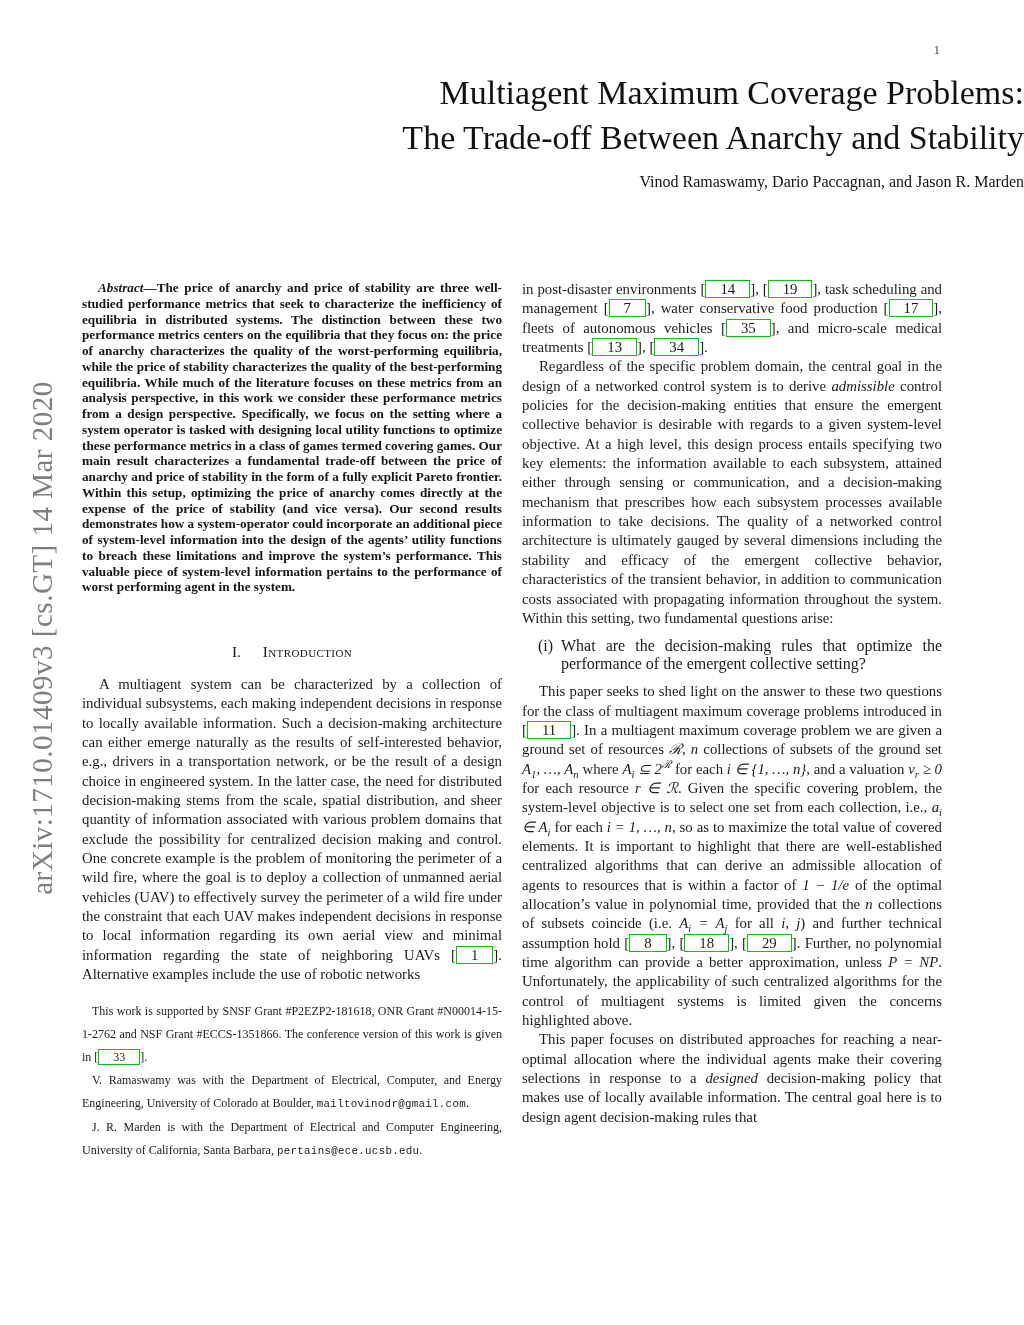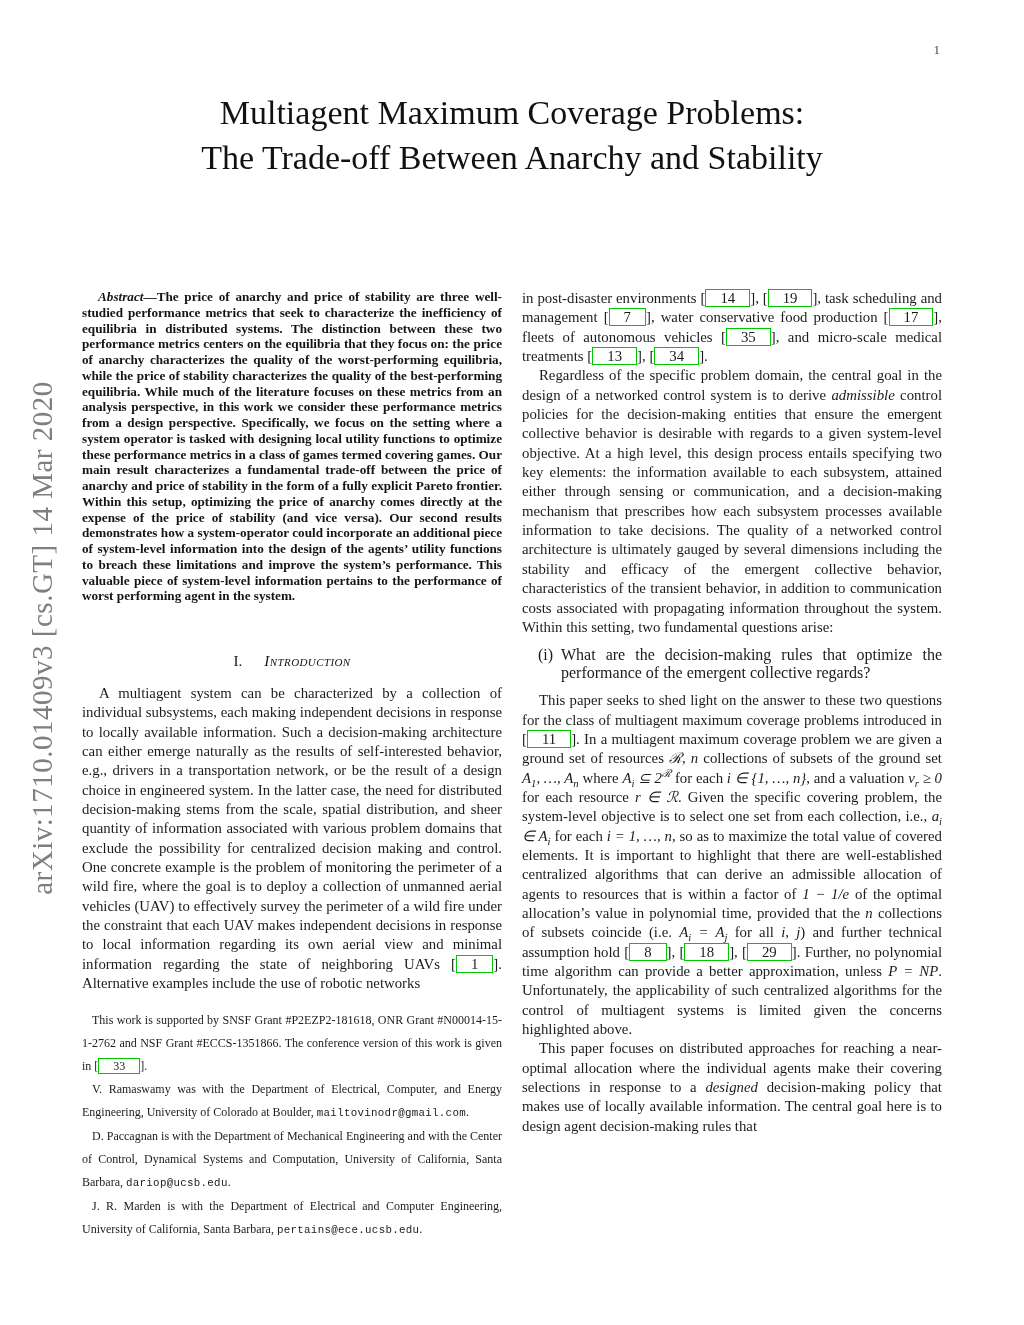--- a/index.html
+++ b/index.html
@@ -12,42 +12,42 @@
     position:absolute; top:42px; right:84px;
     font-size:13px; color:#4a4a4a;
   }
   .watermark {
     position:absolute; top:638px; left:42px;
     transform:translate(-50%,-50%) rotate(-90deg);
     white-space:nowrap;
     color:var(--watermark_gray,#808080);
     font-size:29px; letter-spacing:0.5px;
   }
-  .titleblock { padding-top:90px; text-align:center; }
+  .titleblock { padding-top:70px; text-align:right; }
   .title { margin:0; font-size:34px; font-weight:400; line-height:45px; color:#111; }
   .tline { display:block; }
   .authors { margin-top:13px; font-size:16px; color:#111; }
 
   .columns {
-    position:absolute; left:82px; top:289px;
+    position:absolute; left:82px; top:280px;
     display:flex; gap:20px; width:860px;
   }
   .col { width:420px; }
 
   .abstract {
     margin:0; font-size:13.2px; line-height:15.75px; font-weight:bold;
     text-align:justify; text-indent:16px; color:#151515;
   }
   .ab-label { font-style:italic; }
 
   .sec {
     margin:48px 0 14px; text-align:center;
     font-size:15.2px; font-weight:400; color:#151515;
   }
-  .sc { font-variant:small-caps; margin-left:22px; letter-spacing:0.4px;font-style:italic; }
+  .sc { font-variant:small-caps; margin-left:22px; letter-spacing:0.4px; }
 
   .body { margin:0; font-size:14.8px; line-height:19.35px; text-align:justify; }
   .ind { text-indent:17px; }
 
   .enum { margin:9px 0 9px; }
   .enum-item { display:flex; margin:5px 0; }
   .enum-label { flex:0 0 31px; text-align:right; padding-right:8px; }
   .enum-text { flex:1; text-align:justify; }
 
   .footnotes { margin-top:15px; }
@@ -68,47 +68,47 @@
 
   <div class="page-number">1</div>
 
   <div class="watermark">arXiv:1710.01409v3  [cs.GT]  14 Mar 2020</div>
 
   <header class="titleblock">
     <h1 class="title">
       <span class="tline">Multiagent Maximum Coverage Problems:</span>
       <span class="tline">The Trade-off Between Anarchy and Stability</span>
     </h1>
+    <div class="authors">Vinod Ramaswamy, Dario Paccagnan, and Jason R. Marden</div>
   </header>
 
   <div class="columns">
 
     <div class="col">
       <p class="abstract"><i class="ab-label">Abstract</i><span>—The price of anarchy and price of stability are three well-studied performance metrics that seek to characterize the inefficiency of equilibria in distributed systems. The distinction between these two performance metrics centers on the equilibria that they focus on: the price of anarchy characterizes the quality of the worst-performing equilibria, while the price of stability characterizes the quality of the best-performing equilibria. While much of the literature focuses on these metrics from an analysis perspective, in this work we consider these performance metrics from a design perspective. Specifically, we focus on the setting where a system operator is tasked with designing local utility functions to optimize these performance metrics in a class of games termed covering games. Our main result characterizes a fundamental trade-off between the price of anarchy and price of stability in the form of a fully explicit Pareto frontier. Within this setup, optimizing the price of anarchy comes directly at the expense of the price of stability (and vice versa). Our second results demonstrates how a system-operator could incorporate an additional piece of system-level information into the design of the agents’ utility functions to breach these limitations and improve the system’s performance. This valuable piece of system-level information pertains to the performance of worst performing agent in the system.</span></p>
 
       <h2 class="sec"><span>I.</span><span class="sc">Introduction</span></h2>
 
       <p class="body ind">A multiagent system can be characterized by a collection of individual subsystems, each making independent decisions in response to locally available information. Such a decision-making architecture can either emerge naturally as the results of self-interested behavior, e.g., drivers in a transportation network, or be the result of a design choice in engineered system. In the latter case, the need for distributed decision-making stems from the scale, spatial distribution, and sheer quantity of information associated with various problem domains that exclude the possibility for centralized decision making and control. One concrete example is the problem of monitoring the perimeter of a wild fire, where the goal is to deploy a collection of unmanned aerial vehicles (UAV) to effectively survey the perimeter of a wild fire under the constraint that each UAV makes independent decisions in response to local information regarding its own aerial view and minimal information regarding the state of neighboring UAVs [<span class="cite">1</span>]. Alternative examples include the use of robotic networks</p>
 
       <div class="footnotes">
         <p class="fn">This work is supported by SNSF Grant #P2EZP2-181618, ONR Grant #N00014-15-1-2762 and NSF Grant #ECCS-1351866. The conference version of this work is given in [<span class="cite">33</span>].</p>
         <p class="fn">V. Ramaswamy was with the Department of Electrical, Computer, and Energy Engineering, University of Colorado at Boulder, <span class="tt">mailtovinodr@gmail.com</span>.</p>
-        <p class="fn">D. Paccagnan is with the Department of Mechanical Engineering and with the Center of Control, Dynamical Systems and Computation, University of California, Santa Barbara, <span class="tt">dariop@ucsb.edu</span>.</p>
         <p class="fn">J. R. Marden is with the Department of Electrical and Computer Engineering, University of California, Santa Barbara, <span class="tt">pertains@ece.ucsb.edu</span>.</p>
       </div>
     </div>
 
     <div class="col">
       <p class="body">in post-disaster environments [<span class="cite">14</span>], [<span class="cite">19</span>], task scheduling and management [<span class="cite">7</span>], water conservative food production [<span class="cite">17</span>], fleets of autonomous vehicles [<span class="cite">35</span>], and micro-scale medical treatments [<span class="cite">13</span>], [<span class="cite">34</span>].</p>
       <p class="body ind">Regardless of the specific problem domain, the central goal in the design of a networked control system is to derive <i>admissible</i> control policies for the decision-making entities that ensure the emergent collective behavior is desirable with regards to a given system-level objective. At a high level, this design process entails specifying two key elements: the information available to each subsystem, attained either through sensing or communication, and a decision-making mechanism that prescribes how each subsystem processes available information to take decisions. The quality of a networked control architecture is ultimately gauged by several dimensions including the stability and efficacy of the emergent collective behavior, characteristics of the transient behavior, in addition to communication costs associated with propagating information throughout the system. Within this setting, two fundamental questions arise:</p>
 
       <div class="enum">
         <div class="enum-item">
           <span class="enum-label">(i)</span>
-          <span class="enum-text">What are the decision-making rules that optimize the performance of the emergent collective regards?</span>
+          <span class="enum-text">What are the decision-making rules that optimize the performance of the emergent collective setting?</span>
         </div>
       </div>
 
       <p class="body ind">This paper seeks to shed light on the answer to these two questions for the class of multiagent maximum coverage problems introduced in [<span class="cite">11</span>]. In a multiagent maximum coverage problem we are given a ground set of resources <span class="m">ℛ</span>, <span class="m">n</span> collections of subsets of the ground set <span class="m">A<sub>1</sub>, …, A<sub>n</sub></span> where <span class="m">A<sub>i</sub> ⊆ 2<sup>ℛ</sup></span> for each <span class="m">i ∈ {1, …, n}</span>, and a valuation <span class="m">v<sub>r</sub> ≥ 0</span> for each resource <span class="m">r ∈ ℛ</span>. Given the specific covering problem, the system-level objective is to select one set from each collection, i.e., <span class="m">a<sub>i</sub> ∈ A<sub>i</sub></span> for each <span class="m">i = 1, …, n</span>, so as to maximize the total value of covered elements. It is important to highlight that there are well-established centralized algorithms that can derive an admissible allocation of agents to resources that is within a factor of <span class="m">1 − 1/e</span> of the optimal allocation’s value in polynomial time, provided that the <span class="m">n</span> collections of subsets coincide (i.e. <span class="m">A<sub>i</sub> = A<sub>j</sub></span> for all <span class="m">i, j</span>) and further technical assumption hold [<span class="cite">8</span>], [<span class="cite">18</span>], [<span class="cite">29</span>]. Further, no polynomial time algorithm can provide a better approximation, unless <span class="m">P = NP</span>. Unfortunately, the applicability of such centralized algorithms for the control of multiagent systems is limited given the concerns highlighted above.</p>
       <p class="body ind">This paper focuses on distributed approaches for reaching a near-optimal allocation where the individual agents make their covering selections in response to a <i>designed</i> decision-making policy that makes use of locally available information. The central goal here is to design agent decision-making rules that</p>
     </div>
 
   </div>
 </div>
 

